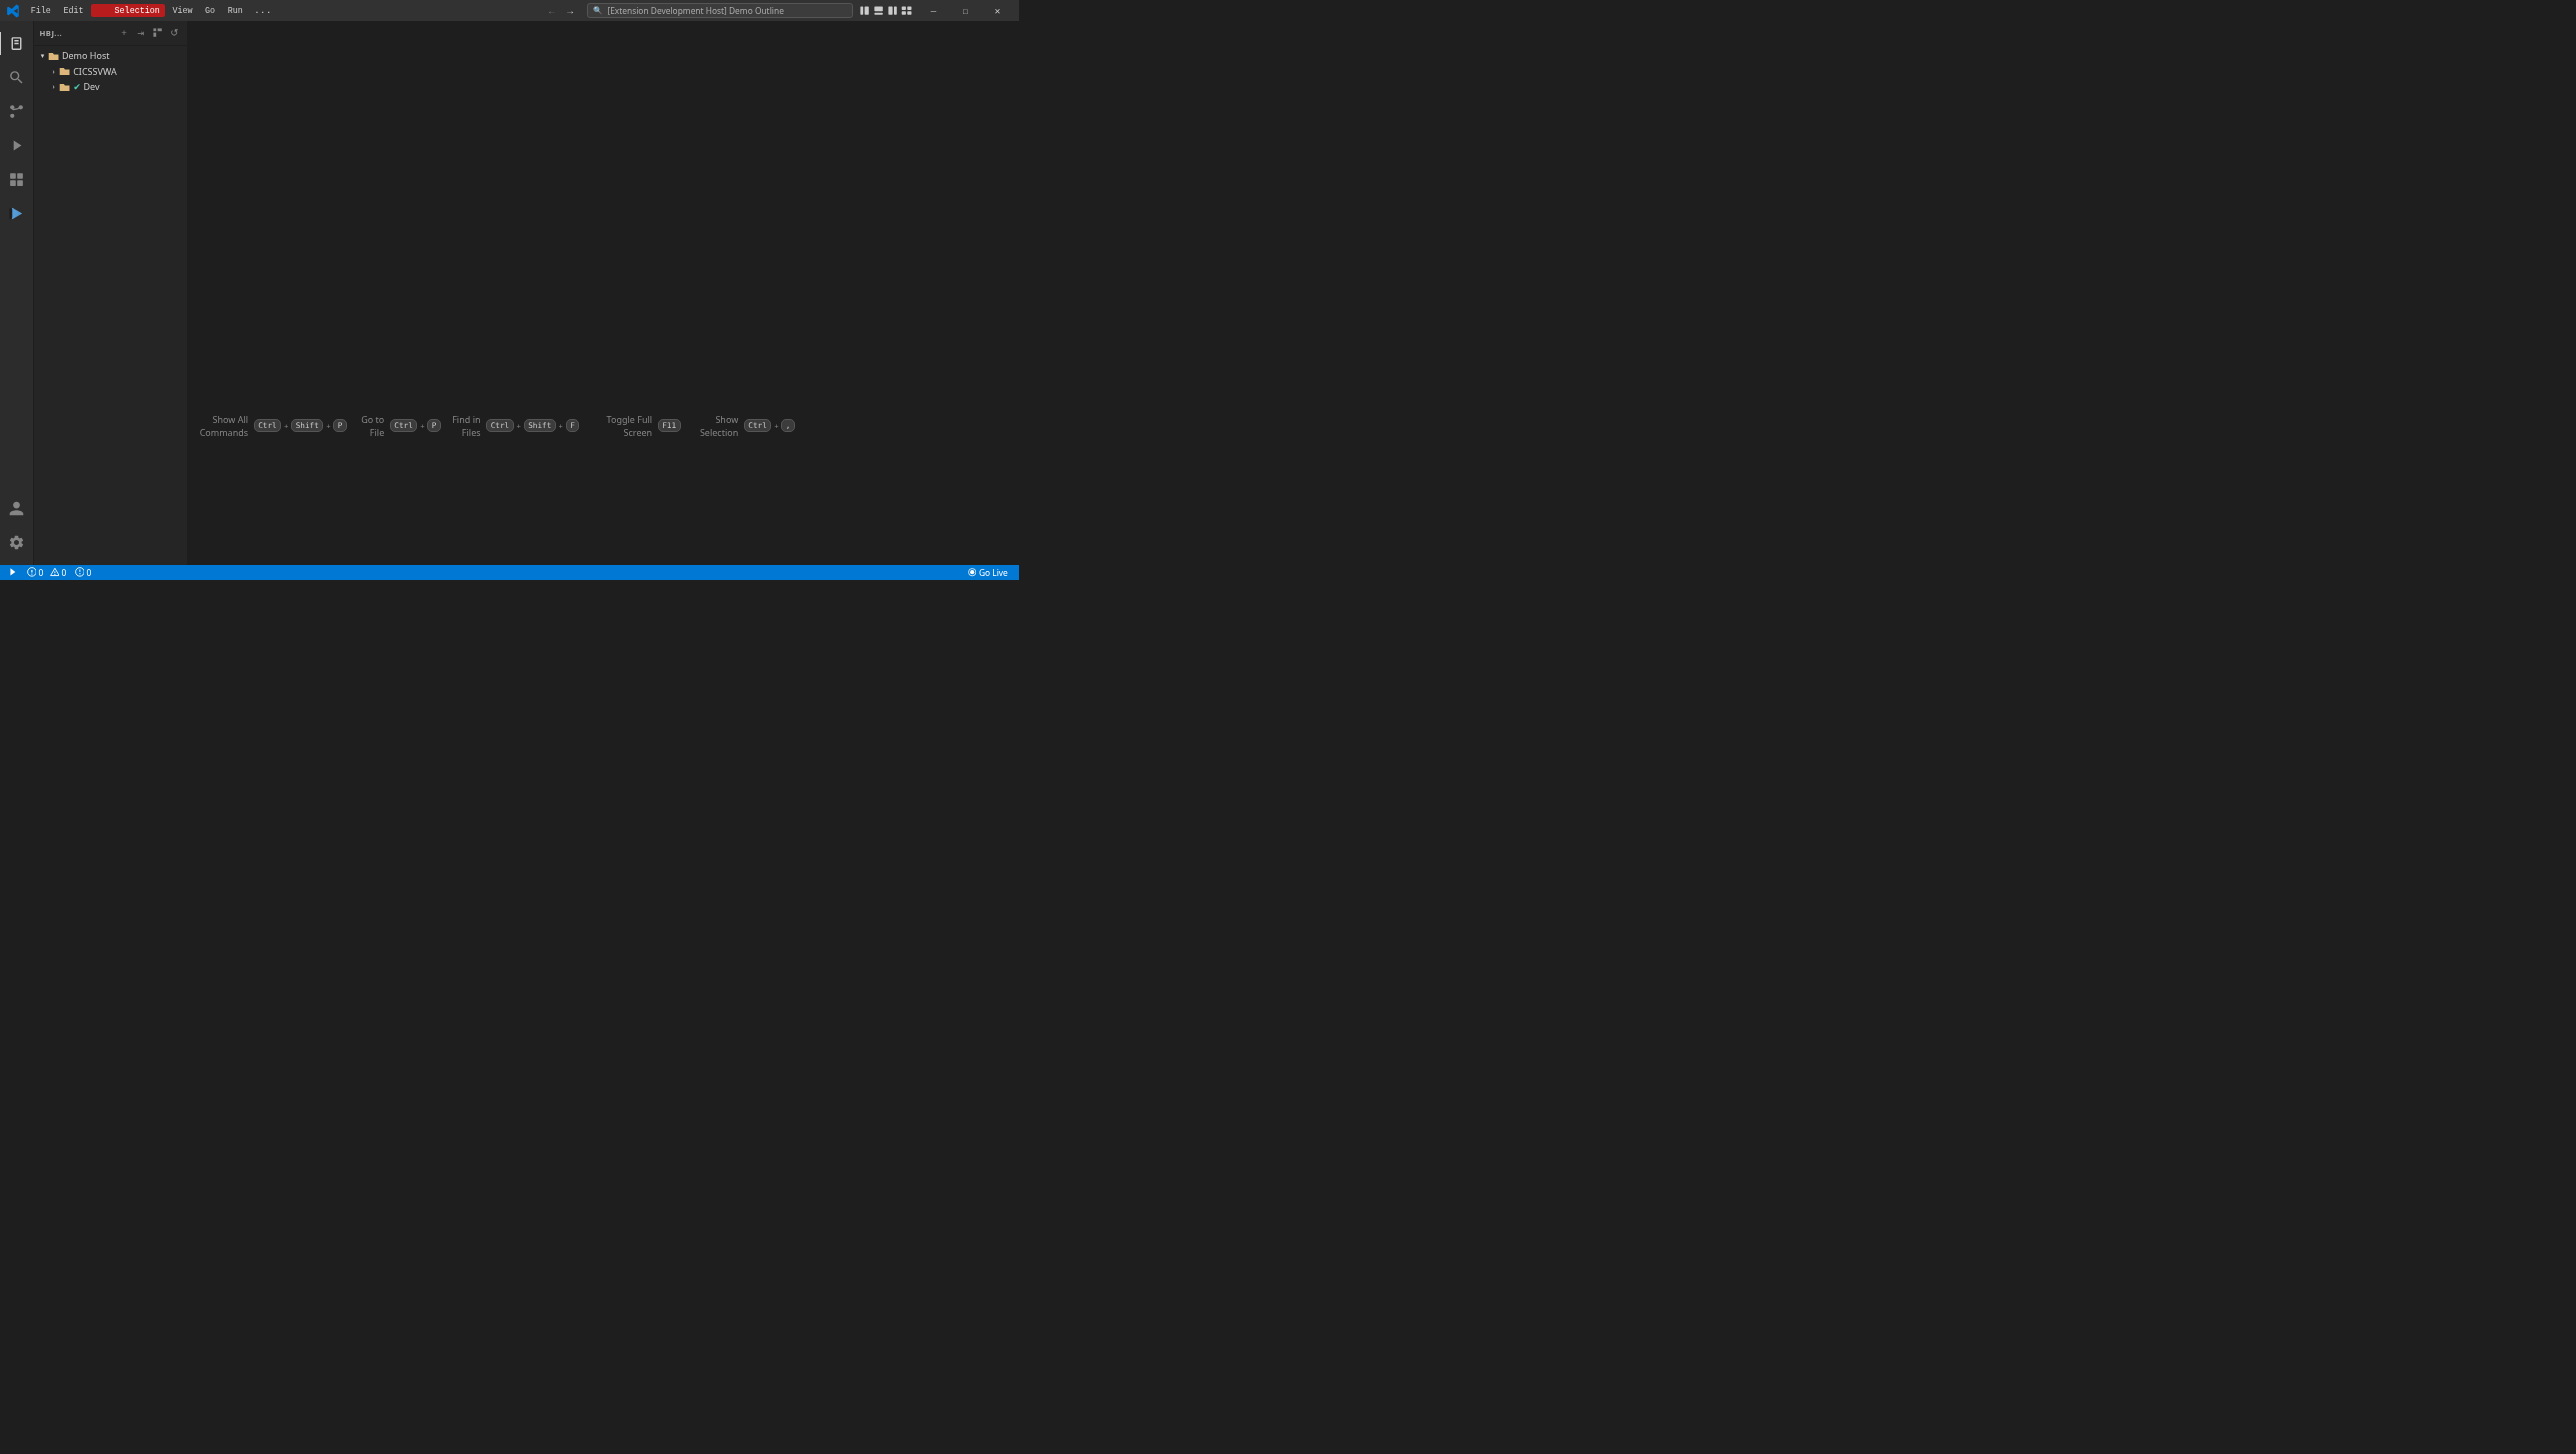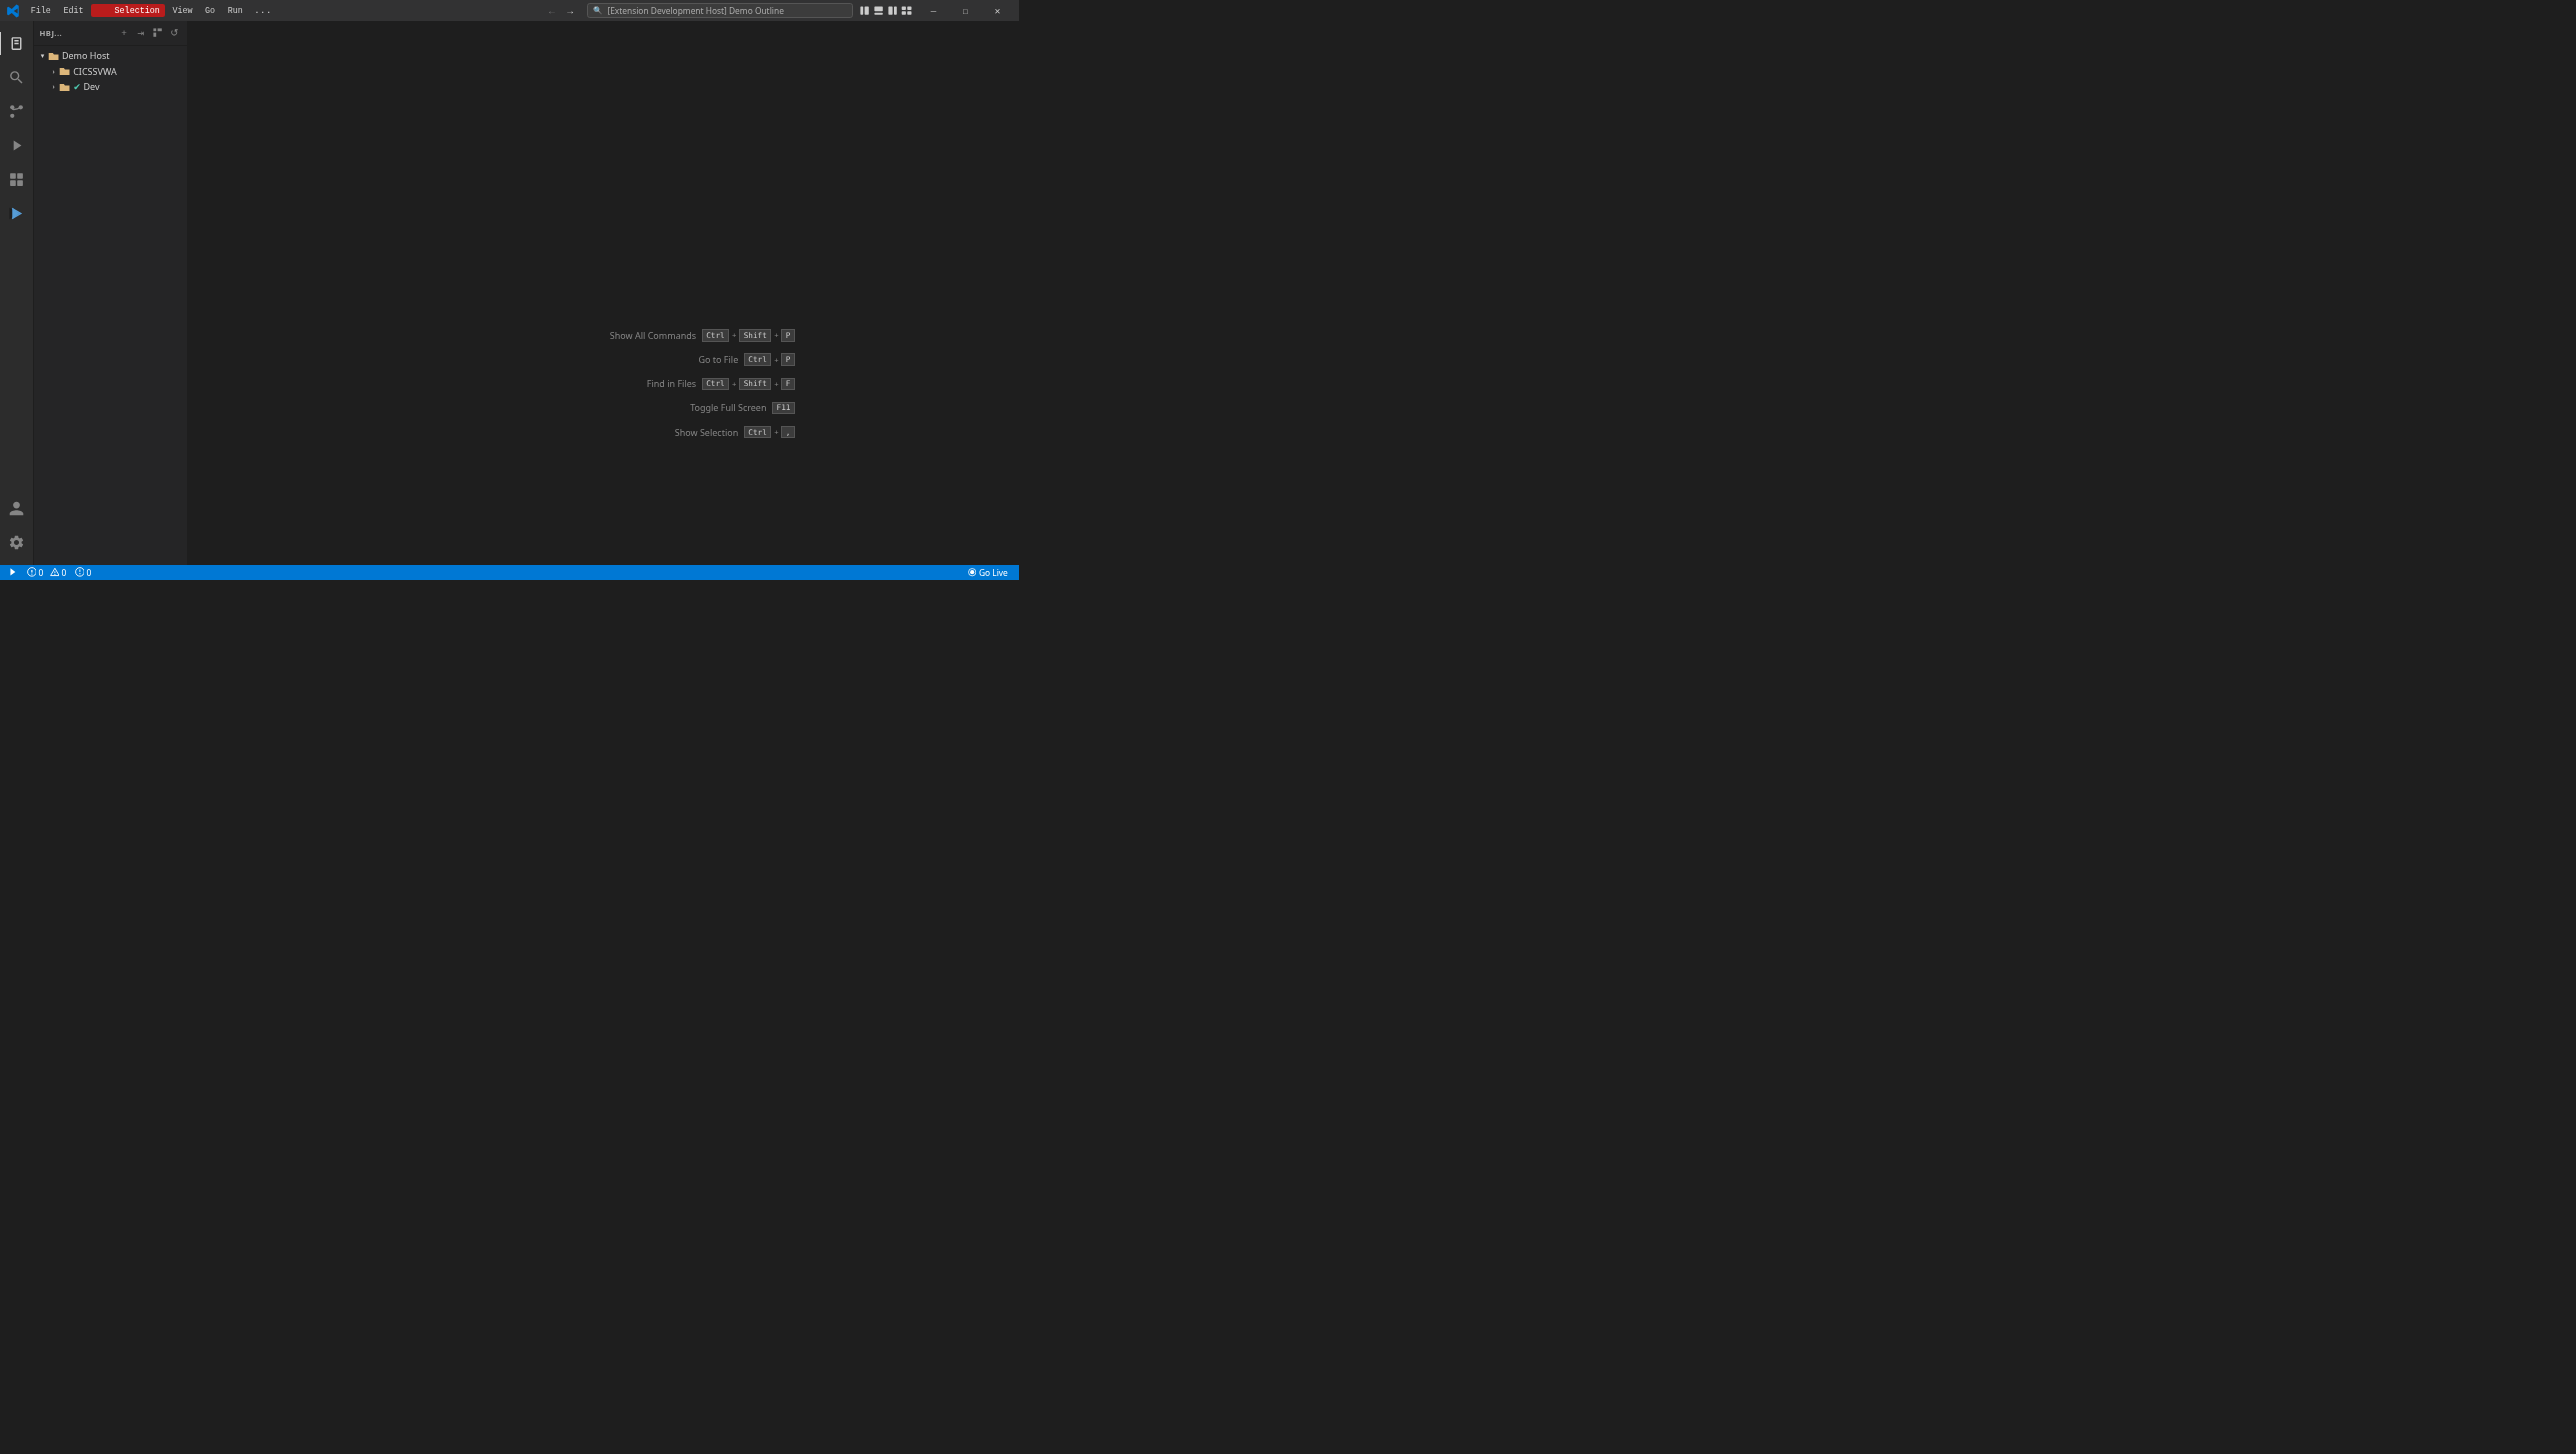--- a/index.html
+++ b/index.html
@@ -243,21 +243,21 @@
       flex: 1;
       background: #1e1e1e;
       display: flex;
       flex-direction: column;
       align-items: center;
       justify-content: center;
       position: relative;
     }
     .shortcuts-container {
       display: flex;
-      flex-direction: column;
+      flex-direction: row;
       gap: 11.2px;
       position: absolute;
       bottom: 126px;
       right: 224px;
     }
     .shortcut-row {
       display: flex;
       align-items: center;
       gap: 5.6px;
       justify-content: flex-end;
@@ -268,21 +268,21 @@
       text-align: right;
     }
     .shortcut-keys {
       display: flex;
       align-items: center;
       gap: 2.8px;
     }
     .key-badge {
       background: #3c3c3c;
       border: 0.7px solid #555;
-      border-radius: 0;
+      border-radius: 5px;
       padding: 0.7px 3.5px;
       font-size: 7.7px;
       color: #cccccc;
       font-family: monospace;
     }
     .key-sep {
       color: #858585;
       font-size: 7.7px;
     }
 

